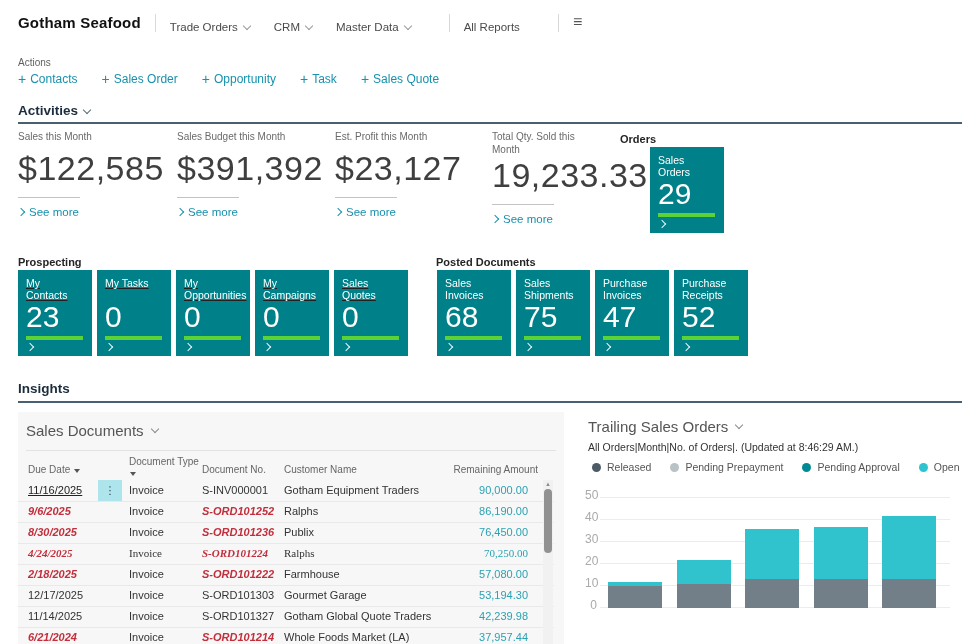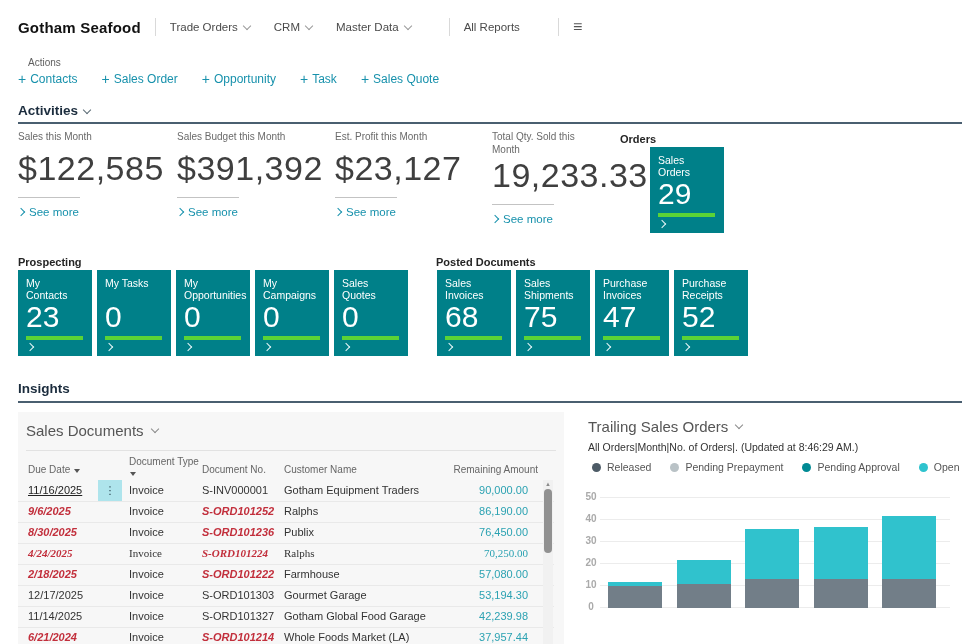--- a/index.html
+++ b/index.html
@@ -1,28 +1,28 @@
 <!DOCTYPE html>
 <html><head>
 <meta charset="utf-8">
 <style>
   html,body{margin:0;padding:0;background:#fff;}
   body{font-family:"Liberation Sans",sans-serif;color:#222;}
   .page{position:relative;width:962px;height:644px;background:#fff;overflow:hidden;}
 
   
-  .topbar{position:absolute;top:14px;left:18px;right:10px;height:26px;display:flex;align-items:center;}
+  .topbar{position:absolute;top:14px;left:18px;right:10px;height:26px;display:flex;}
   .brand{font-size:15px;font-weight:700;color:#111;letter-spacing:.2px;}
   .vdiv{width:1px;height:18px;background:#d9d9d9;margin:0 14px;}
   .navitem{font-size:11.5px;color:#4a4a4a;margin-right:24px;display:flex;align-items:center;cursor:pointer;white-space:nowrap;}
   .chev-d{width:5px;height:5px;border-right:1.2px solid #9a9a9a;border-bottom:1.2px solid #9a9a9a;transform:rotate(45deg);display:inline-block;margin-left:6px;margin-top:-3px;}
   .burger{font-size:16px;color:#555;cursor:pointer;line-height:1;}
 
   
-  .actions-label{position:absolute;top:57px;left:28px;font-size:10px;color:#5f5f5f;}
+  .actions-label{position:absolute;top:57px;left:18px;font-size:10px;color:#5f5f5f;}
   .actions-row{position:absolute;top:71px;left:18px;display:flex;gap:24px;}
   .action-link{font-size:12px;color:#1791ac;display:flex;align-items:center;cursor:pointer;white-space:nowrap;}
   .plus{font-size:14px;margin-right:4px;font-weight:400;}
 
   
   .sec-head{position:absolute;left:18px;font-size:13.5px;font-weight:700;color:#1b2c3d;display:flex;align-items:center;cursor:pointer;}
   .sec-head .chev-d{border-color:#5a6a74;margin-top:-2px;}
   .sec-rule{position:absolute;left:18px;right:0;height:2px;background:#4a5f70;}
 
   
@@ -66,21 +66,21 @@
   
   .chart-card{position:absolute;left:584px;top:412px;width:378px;height:232px;background:#fff;}
   .chart-title{position:absolute;left:4px;top:6px;font-size:15px;color:#555;display:flex;align-items:center;cursor:pointer;}
   .chart-title .chev-d{border-color:#8a8a8a;margin-left:8px;}
   .chart-sub{position:absolute;left:4px;top:29px;font-size:10.5px;color:#333;}
   .legend{position:absolute;left:8px;top:49px;display:flex;gap:19px;}
   .legend-item{display:flex;align-items:center;font-size:10.5px;color:#555;}
   .legend-item .dot{width:9px;height:9px;border-radius:50%;display:inline-block;margin-right:6px;}
   .plot{position:absolute;left:16px;top:86px;width:350px;height:110px;}
   .gridline{position:absolute;left:0;right:0;height:1px;background:#ececec;}
-  .ytick{position:absolute;left:-15px;width:12px;text-align:center;font-size:10px;color:#aaa;font-weight:bold;}
+  .ytick{position:absolute;left:-15px;width:12px;text-align:right;font-size:12px;color:#aaa;}
   .bar{position:absolute;bottom:0;width:54px;display:flex;flex-direction:column-reverse;cursor:pointer;}
   .seg{width:100%;}
 </style>
 </head>
 <body>
 
 <div class="page">
 
   <div class="topbar">
     <div class="brand">Gotham Seafood</div>
@@ -176,21 +176,21 @@
   <div class="tile-row" style="left:650px;top:147px;">
     <div class="tile">
       <div class="tile-label">Sales Orders</div>
       <div class="tile-value">29</div>
       <div class="tile-bar"></div>
       <div class="tile-chev"></div>
     </div>
   </div>
 
   <div class="group-title" style="left:18px;top:256px;">Prospecting</div>
-  <div class="tile-row" style="left:18px;top:270px;">
+  <div class="tile-row" style="left:18px;top:270px;text-decoration:underline;">
     <div class="tile">
       <div class="tile-label">My Contacts</div>
       <div class="tile-value">23</div>
       <div class="tile-bar"></div>
       <div class="tile-chev"></div>
     </div>
     <div class="tile">
       <div class="tile-label">My Tasks</div>
       <div class="tile-value">0</div>
       <div class="tile-bar"></div>
@@ -300,21 +300,21 @@
       <span class="cell c-due">12/17/2025</span>
       <span class="cell c-type">Invoice</span>
       <span class="cell c-no">S-ORD101303</span>
       <span class="cell c-cust">Gourmet Garage</span>
       <span class="cell c-amt">53,194.30</span>
     </div>
     <div class="trow" style="top:194px;">
       <span class="cell c-due">11/14/2025</span>
       <span class="cell c-type">Invoice</span>
       <span class="cell c-no">S-ORD101327</span>
-      <span class="cell c-cust">Gotham Global Food Garage</span>
+      <span class="cell c-cust">Gotham Global Quote Traders</span>
       <span class="cell c-amt">42,239.98</span>
     </div>
     <div class="trow" style="top:215px;border-bottom:none;">
       <span class="cell c-due overdue">6/21/2024</span>
       <span class="cell c-type">Invoice</span>
       <span class="cell c-no overdue">S-ORD101214</span>
       <span class="cell c-cust">Whole Foods Market (LA)</span>
       <span class="cell c-amt">37,957.44</span>
     </div>
 

